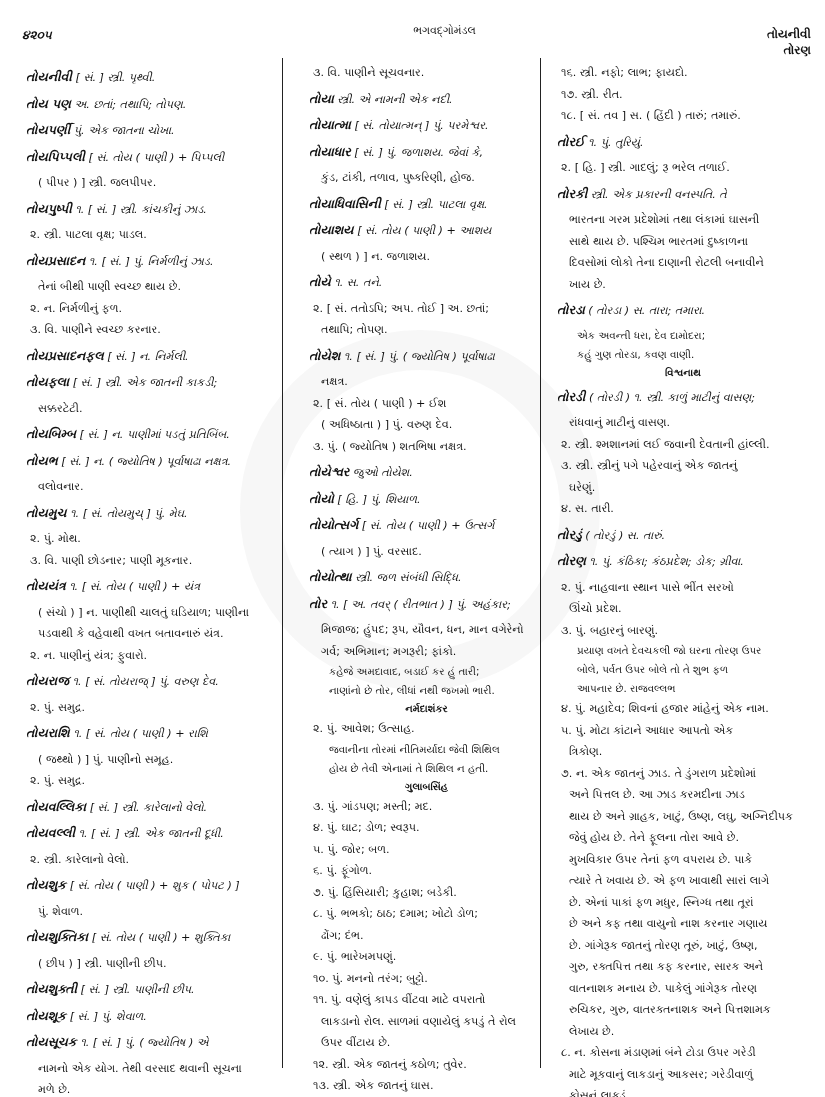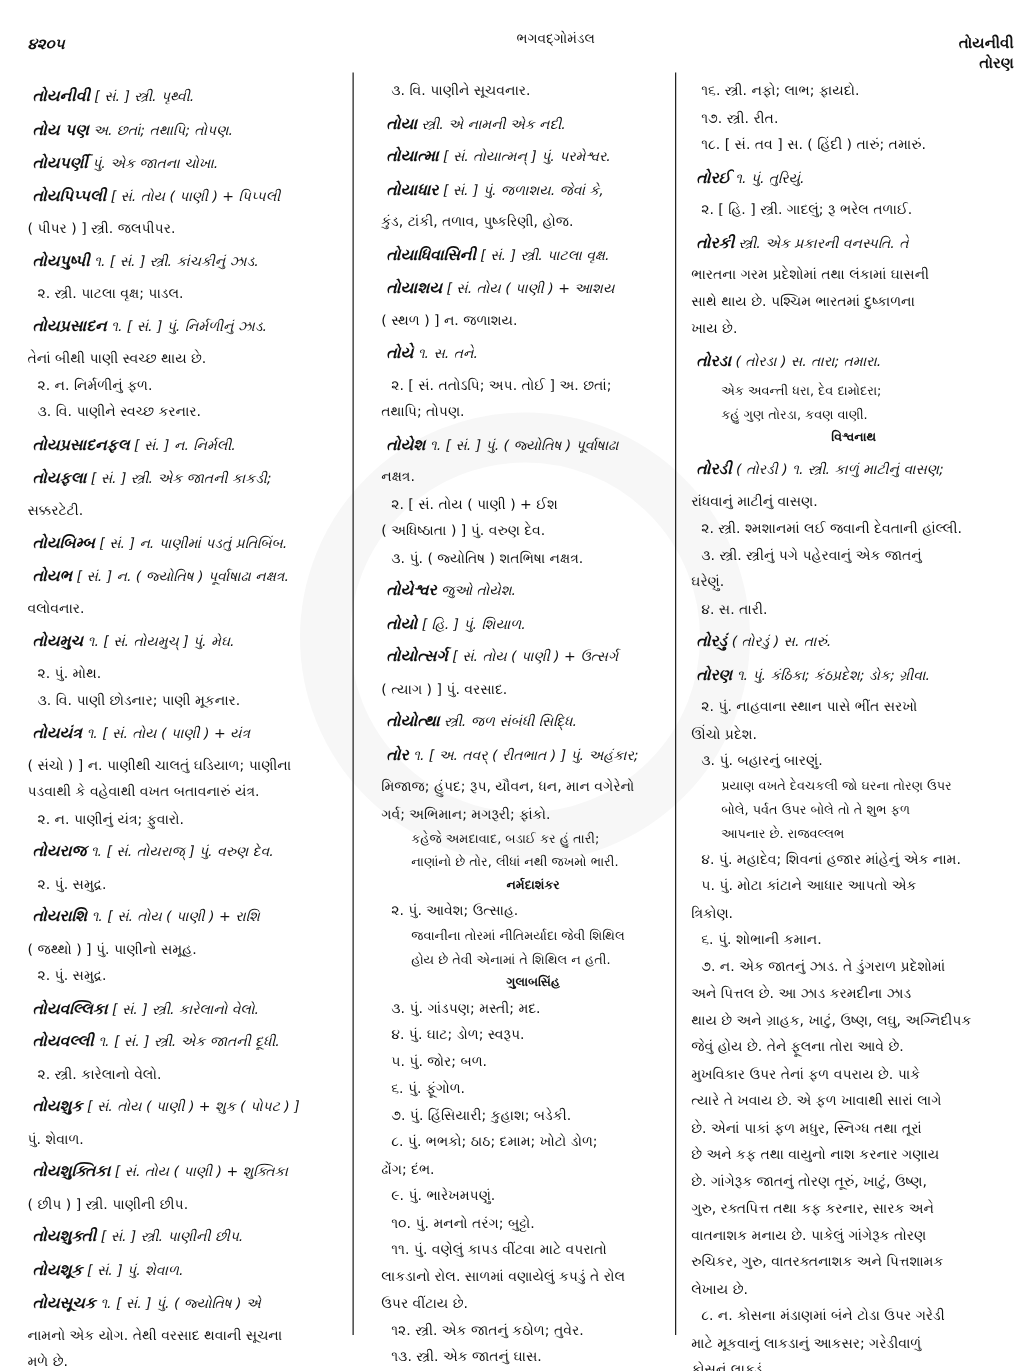--- a/index.html
+++ b/index.html
@@ -13,21 +13,21 @@
   .col{position:absolute;top:62px;font-size:11.2px;line-height:21.5px;}
   .c1{left:22px;width:252px;}
   .c2{left:305px;width:243px;}
   .c3{left:553px;width:260px;}
   .rule{position:absolute;width:1px;background:#222;top:58px;height:1010px;}
   .r1{left:282px;}
   .r2{left:540px;}
   .e{margin:4px;padding:0;font-style:italic;}
   .e .hw{font-weight:bold;font-size:12.5px;}
   .sub{margin:0 0 0 8px;}
-  .cont{margin:0 0 0 0;}
+  .cont{margin:0 0 0 16px;}
   .quote{margin:0 0 0 24px;font-size:10.3px;line-height:19px;}
   .attr{text-align:center;font-weight:bold;font-size:10px;line-height:18px;}
   .wm{position:absolute;left:240px;top:330px;width:360px;height:360px;border-radius:50%;
       border:40px solid #f3f3f3;box-sizing:border-box;opacity:.7;}
 </style>
 </head>
 <body>
 
 <div class="page">
   <div class="wm"></div>
@@ -140,20 +140,21 @@
     </div>
   <div class="col c3">
       <div class="sub">૧૬. સ્ત્રી. નફો; લાભ; ફાયદો.</div>
       <div class="sub">૧૭. સ્ત્રી. રીત.</div>
       <div class="sub">૧૮. [ સં. તવ ] સ. ( હિંદી ) તારું; તમારું.</div>
       <div class="e"><span class="hw">તોરઈ</span><span> ૧. પું. તુરિયું.</span></div>
       <div class="sub">૨. [ હિ. ] સ્ત્રી. ગાદલું; રૂ ભરેલ તળાઈ.</div>
       <div class="e"><span class="hw">તોરકી</span><span> સ્ત્રી. એક પ્રકારની વનસ્પતિ. તે</span></div>
       <div class="cont">ભારતના ગરમ પ્રદેશોમાં તથા લંકામાં ઘાસની</div>
       <div class="cont">સાથે થાય છે. પશ્ચિમ ભારતમાં દુષ્કાળના</div>
+      <div class="cont">દિવસોમાં લોકો તેના દાણાની રોટલી બનાવીને</div>
       <div class="cont">ખાય છે.</div>
       <div class="e"><span class="hw">તોરડા</span><span> ( તોરડા ) સ. તારા; તમારા.</span></div>
       <div class="quote">એક અવન્તી ધરા, દેવ દામોદરા;</div>
       <div class="quote">કહું ગુણ તોરડા, કવણ વાણી.</div>
       <div class="attr">વિશ્વનાથ</div>
       <div class="e"><span class="hw">તોરડી</span><span> ( તોરડી ) ૧. સ્ત્રી. કાળું માટીનું વાસણ;</span></div>
       <div class="cont">રાંધવાનું માટીનું વાસણ.</div>
       <div class="sub">૨. સ્ત્રી. શ્મશાનમાં લઈ જવાની દેવતાની હાંલ્લી.</div>
       <div class="sub">૩. સ્ત્રી. સ્ત્રીનું પગે પહેરવાનું એક જાતનું</div>
       <div class="cont">ઘરેણું.</div>
@@ -162,21 +163,20 @@
       <div class="e"><span class="hw">તોરણ</span><span> ૧. પું. કંઠિકા; કંઠપ્રદેશ; ડોક; ગ્રીવા.</span></div>
       <div class="sub">૨. પું. નાહવાના સ્થાન પાસે ભીંત સરખો</div>
       <div class="cont">ઊંચો પ્રદેશ.</div>
       <div class="sub">૩. પું. બહારનું બારણું.</div>
       <div class="quote">પ્રયાણ વખતે દેવચકલી જો ઘરના તોરણ ઉપર</div>
       <div class="quote">બોલે, પર્વત ઉપર બોલે તો તે શુભ ફળ</div>
       <div class="quote">આપનાર છે.                    રાજવલ્લભ</div>
       <div class="sub">૪. પું. મહાદેવ; શિવનાં હજાર માંહેનું એક નામ.</div>
       <div class="sub">૫. પું. મોટા કાંટાને આધાર આપતો એક</div>
       <div class="cont">ત્રિકોણ.</div>
-      <div class="sub">૬. પું. શોભાની કમાન.</div>
       <div class="sub">૭. ન. એક જાતનું ઝાડ. તે ડુંગરાળ પ્રદેશોમાં</div>
       <div class="cont">અને પિત્તલ છે. આ ઝાડ કરમદીના ઝાડ</div>
       <div class="cont">થાય છે અને ગ્રાહક, ખાટું, ઉષ્ણ, લઘુ, અગ્નિદીપક</div>
       <div class="cont">જેવું હોય છે. તેને ફૂલના તોરા આવે છે.</div>
       <div class="cont">મુખવિકાર ઉપર તેનાં ફળ વપરાય છે. પાકે</div>
       <div class="cont">ત્યારે તે ખવાય છે. એ ફળ ખાવાથી સારાં લાગે</div>
       <div class="cont">છે. એનાં પાકાં ફળ મધુર, સ્નિગ્ધ તથા તૂરાં</div>
       <div class="cont">છે અને કફ તથા વાયુનો નાશ કરનાર ગણાય</div>
       <div class="cont">છે. ગાંગેરૂક જાતનું તોરણ તૂરું, ખાટું, ઉષ્ણ,</div>
       <div class="cont">ગુરુ, રક્તપિત્ત તથા કફ કરનાર, સારક અને</div>

